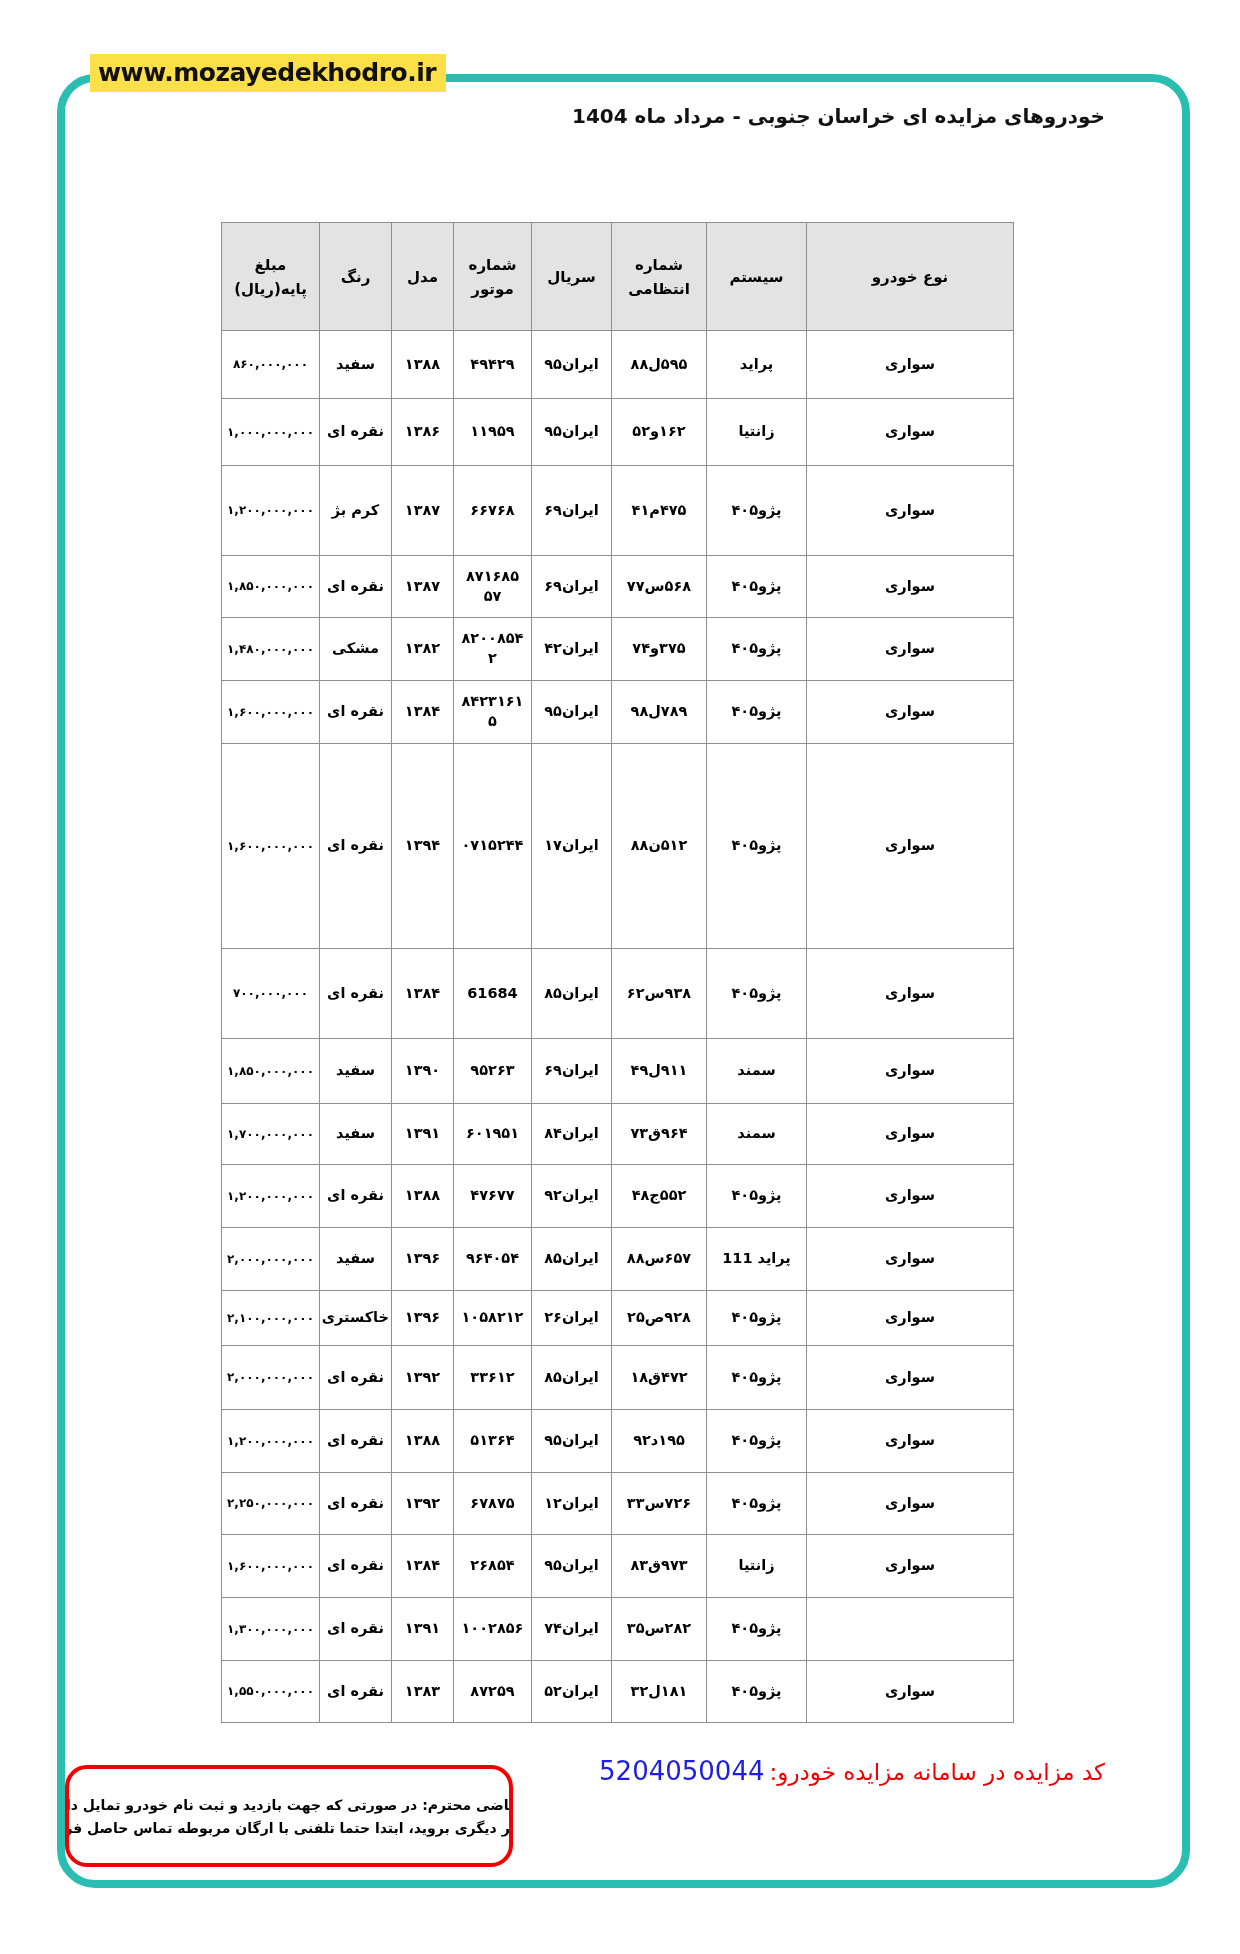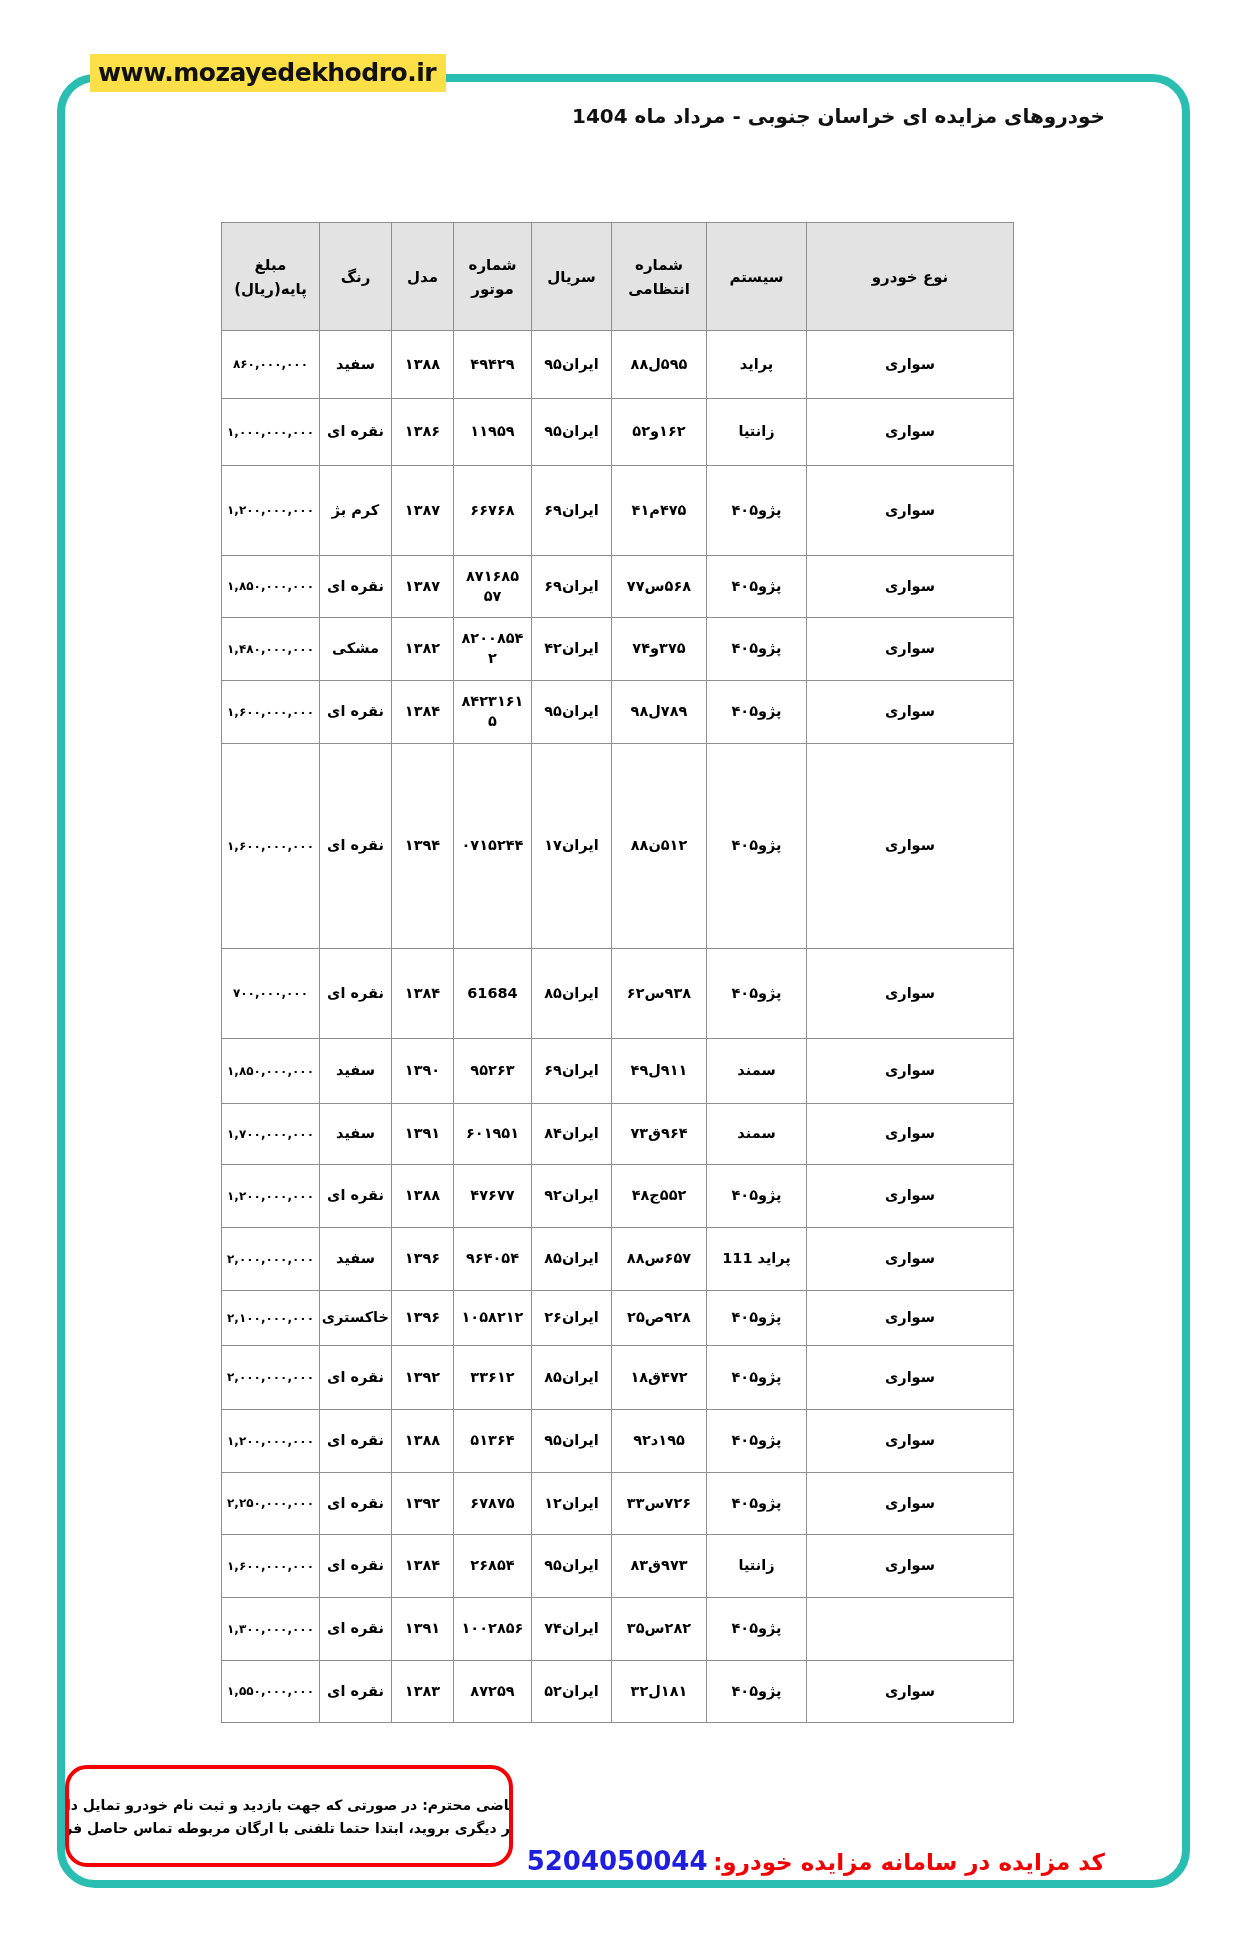--- a/index.html
+++ b/index.html
@@ -39,22 +39,22 @@
   
   .notice-box{
     position:absolute;left:65px;top:1765px;width:448px;height:102px;
     box-sizing:border-box;border:4px solid #f20000;border-radius:22px;
     direction:rtl;display:flex;flex-direction:column;justify-content:center;
     align-items:center;gap:7px;background:#fff;overflow:hidden;
   }
   .notice-line{font-size:14px;font-weight:bold;white-space:nowrap;color:#000;}
   
   .code-line{
-    position:absolute;right:135px;top:1846px;direction:rtl;text-align:center;
-    font-weight:bold;white-space:nowrap;
+    position:absolute;right:135px;top:1756px;direction:rtl;text-align:center;
+    font-weight:normal;white-space:nowrap;
   }
   .code-label{color:#f20000;font-size:23px;}
   .code-value{color:#1e1ee0;font-size:26px;font-family:"DejaVu Sans",sans-serif;}
 </style>
 </head>
 <body>
 
 <div class="frame"></div>
 
 <div class="site-label">www.mozayedekhodro.ir</div>

